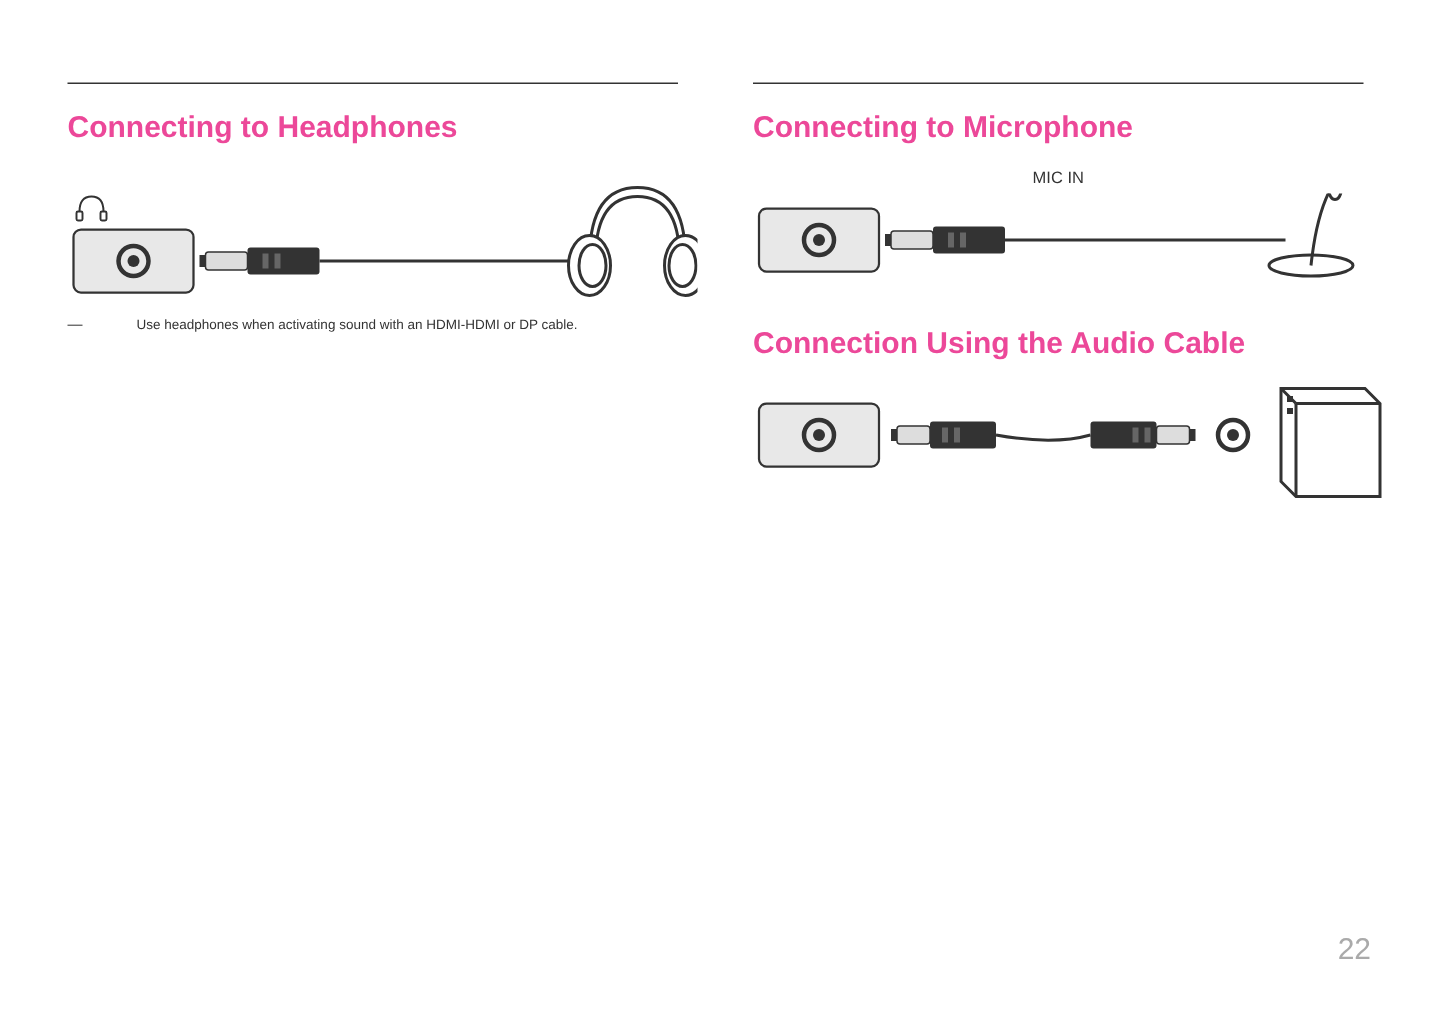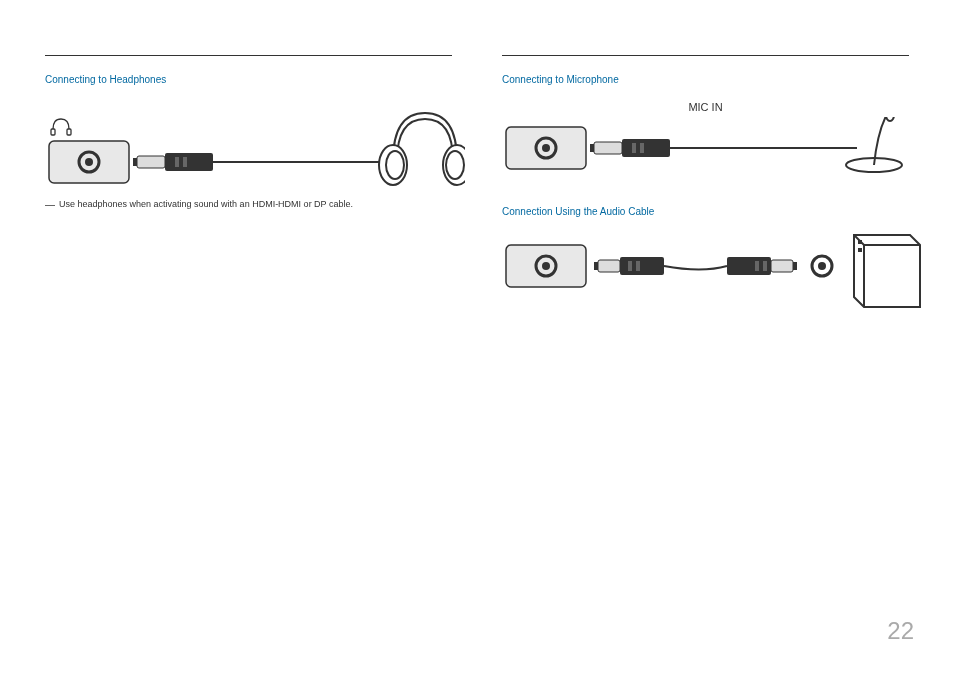--- a/index.html
+++ b/index.html
@@ -19,23 +19,23 @@
     .col {
       flex: 1;
       min-width: 0;
     }
     .hr {
       border: none;
       border-top: 1px solid #333;
       margin: 0 0 18px 0;
     }
     .section-title {
-      font-size: 10px;
-      font-weight: 400;
-      color: #0369a1;
+      font-size: 20px;
+      font-weight: 700;
+      color: #ec4899;
       margin-bottom: 16px;
     }
     .small-label {
       font-size: 11px;
       color: #333;
       margin-bottom: 4px;
       text-align: center;
     }
     .footnote-row {
       display: flex;
@@ -45,26 +45,27 @@
     }
     .footnote-dash {
       font-size: 10px;
       color: #333;
       line-height: 1.2;
     }
     .footnote {
       font-size: 9px;
       color: #333;
       line-height: 1.2;
+      margin-left: 32px;
     }
     .page-number {
       position: absolute;
       right: 40px;
       bottom: 30px;
-      font-size: 24px;
+      font-size: 20px;
       color: #aaa;
       font-weight: 400;
       text-align: center;
     }
     .diagram {
       position: relative;
       height: 80px;
       margin-bottom: 14px;
     }
     svg { display: block; }

